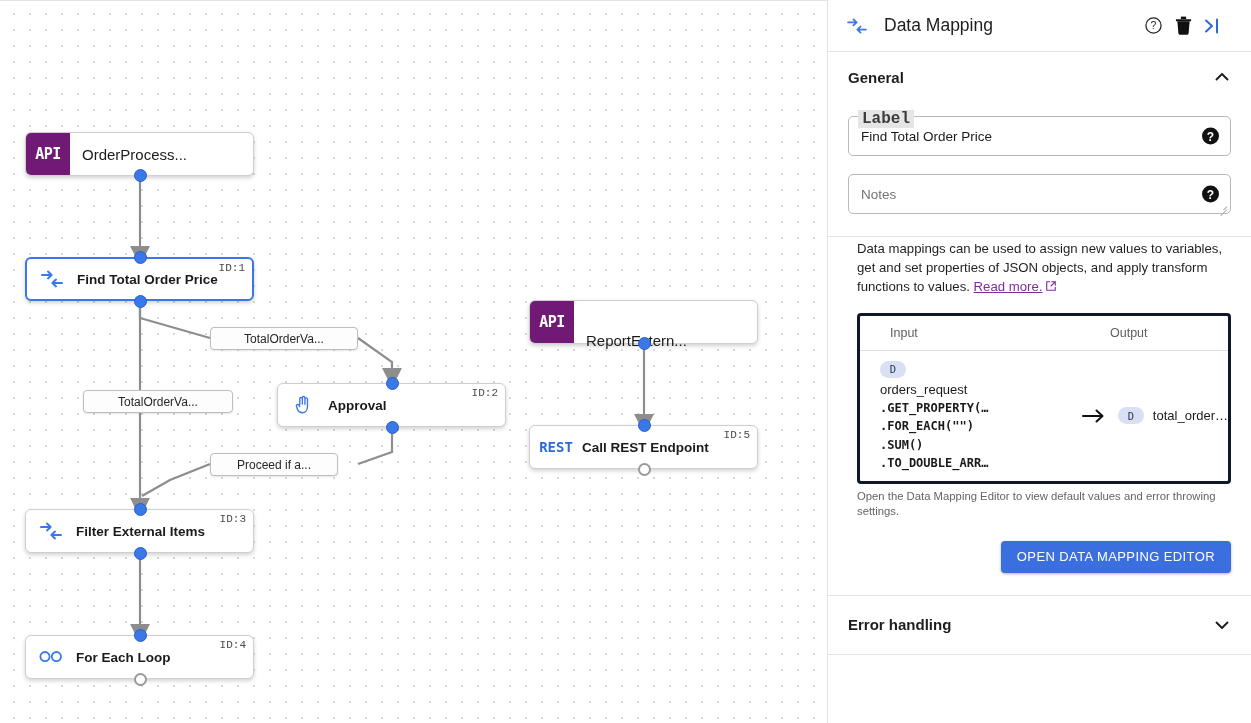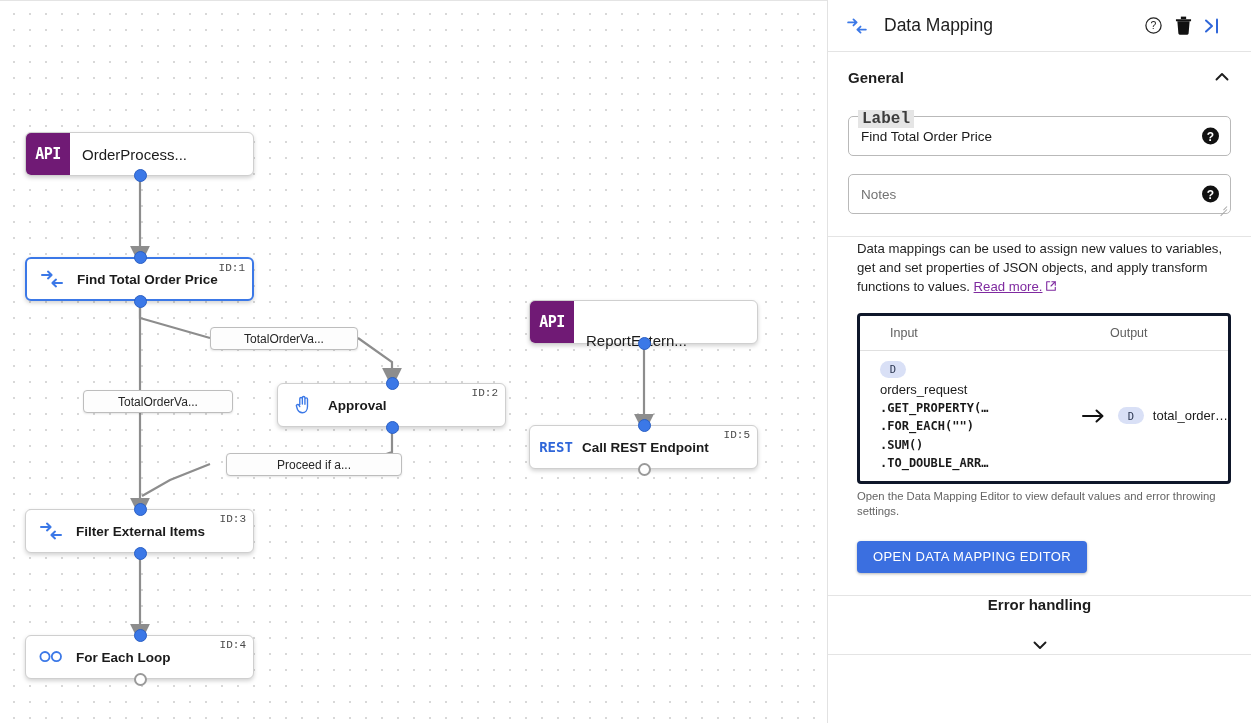--- a/index.html
+++ b/index.html
@@ -190,21 +190,21 @@
     margin-bottom: 3px;
   }
   .mono-line {
     font-family: "DejaVu Sans Mono", monospace;
     font-size: 12px; font-weight: bold; color: #1a1a1a;
     line-height: 18.5px; white-space: nowrap;
   }
   .plain-var { font-size: 13px; color: #1a1a1a; line-height: 18px; }
   .out-text { font-size: 13px; color: #1a1a1a; white-space: nowrap; }
   .map-note { font-size: 11.3px; color: #656565; margin-top: 5px; line-height: 15px; }
-  .btn-wrap { display: flex; justify-content: flex-start; margin-top: 22px; }
+  .btn-wrap { display: flex; justify-content: flex-end; margin-top: 22px; }
   .primary-btn {
     background: #3b6fe0; color: #ffffff;
     font-size: 13px; letter-spacing: 0.4px;
     border: none; border-radius: 4px;
     height: 32px; padding: 0 16px;
     box-shadow: 0 1px 3px rgba(0,0,0,0.30);
     cursor: pointer;
     font-family: "Liberation Sans", sans-serif;
   }
   .chev { width: 18px; height: 18px; }
@@ -304,21 +304,21 @@
     <div class="node" style="left:529px; top:425px; width:229px;">
       <div class="badge-rest">REST</div>
       <div class="nlabel">Call REST Endpoint</div>
       <div class="nid">ID:5</div>
     </div>
     <div class="port" style="left:638px; top:419px;"></div>
     <div class="port hollow" style="left:638px; top:463px;"></div>
 
     <div class="edge-label" style="left:210px; top:327px; width:148px;">TotalOrderVa...</div>
     <div class="edge-label" style="left:83px; top:390px; width:150px;">TotalOrderVa...</div>
-    <div class="edge-label" style="left:226px; top:453px; width:176px;">Proceed if a...</div>
+    <div class="edge-label" style="left:210px; top:453px; width:128px;">Proceed if a...</div>
   </div>
 
   <div id="panel">
 
     <div class="panel-header">
       <div class="hdr-icon">
         <svg width="22" height="16" viewBox="0 0 24 18">
           <path d="M2,5 L11,5 M8,1.6 L11.6,5 L8,8.4" stroke="#3b78e7" stroke-width="2" fill="none" stroke-linecap="round" stroke-linejoin="round"></path>
           <path d="M22,13 L13,13 M16,9.6 L12.4,13 L16,16.4" stroke="#3b78e7" stroke-width="2" fill="none" stroke-linecap="round" stroke-linejoin="round"></path>
         </svg>
@@ -409,21 +409,21 @@
 
         <div class="map-note">Open the Data Mapping Editor to view default values and error throwing settings.</div>
 
         <div class="btn-wrap">
           <button class="primary-btn">OPEN DATA MAPPING EDITOR</button>
         </div>
       </div>
     </div>
 
     <div class="section">
-      <div class="section-head" style="height:58px;flex-direction:column;">
+      <div class="section-head" style="height:58px;">
         <div class="stitle">Error handling</div>
         <span class="chev">
           <svg width="18" height="18" viewBox="0 0 18 18">
             <path d="M3.5,6.5 L9,12 L14.5,6.5" stroke="#1d1d1d" stroke-width="1.9" fill="none" stroke-linecap="round" stroke-linejoin="round"></path>
           </svg>
         </span>
       </div>
     </div>
 
   </div>

